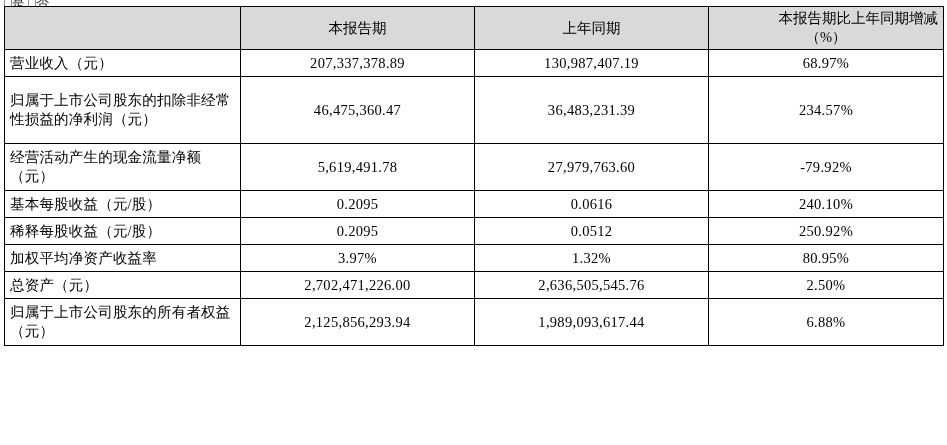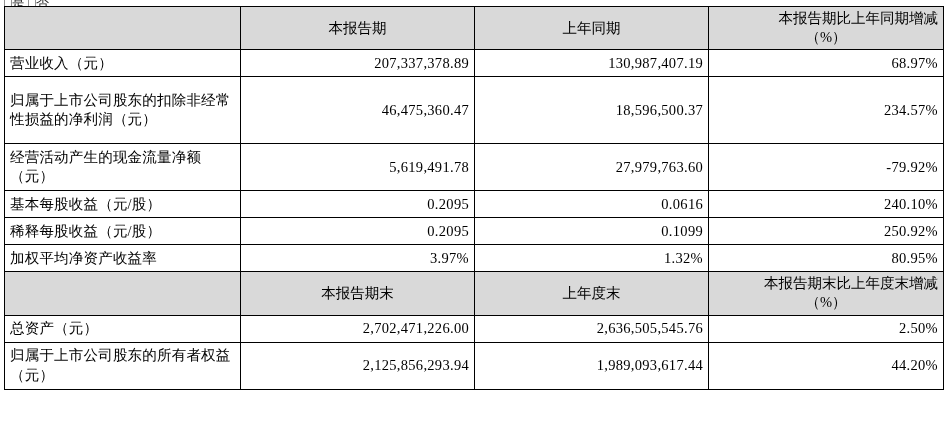--- a/index.html
+++ b/index.html
@@ -46,21 +46,21 @@
   .col-label { width: 236px; }
   .col-a { width: 234px; }
   .col-b { width: 234px; }
   .col-c { width: 235px; }
 
   td.label {
     text-align: left;
     letter-spacing: 0.2px;
   }
   td.num {
-    text-align: right;
+    text-align: center;
     font-family: "Liberation Serif", "DejaVu Serif", serif;
     letter-spacing: 0.3px;
     padding-right: 10px;
   }
   td.hdr {
     text-align: center;
     background: #d9d9d9;
   }
   td.blank {
     background: #d9d9d9;
@@ -107,71 +107,62 @@
         <td class="label">营业收入（元）</td>
         <td class="num">207,337,378.89</td>
         <td class="num">130,987,407.19</td>
         <td class="num">68.97%</td>
       </tr>
 
 
       <tr class="r3">
         <td class="label">归属于上市公司股东的扣除非经常性损益的净利润（元）</td>
         <td class="num">46,475,360.47</td>
-        <td class="num">18,596,500.37</td>
+        <td class="num">36,483,231.39</td>
         <td class="num">234.57%</td>
       </tr>
 
       <tr class="r2">
         <td class="label">经营活动产生的现金流量净额（元）</td>
         <td class="num">5,619,491.78</td>
         <td class="num">27,979,763.60</td>
         <td class="num">-79.92%</td>
       </tr>
 
       <tr class="r1">
         <td class="label">基本每股收益（元/股）</td>
         <td class="num">0.2095</td>
         <td class="num">0.0616</td>
         <td class="num">240.10%</td>
       </tr>
 
       <tr class="r1">
         <td class="label">稀释每股收益（元/股）</td>
         <td class="num">0.2095</td>
-        <td class="num">0.1099</td>
+        <td class="num">0.0512</td>
         <td class="num">250.92%</td>
       </tr>
 
       <tr class="r1">
         <td class="label">加权平均净资产收益率</td>
         <td class="num">3.97%</td>
         <td class="num">1.32%</td>
         <td class="num">80.95%</td>
       </tr>
 
-      <tr class="h-row">
-        <td class="blank"></td>
-        <td class="hdr">本报告期末</td>
-        <td class="hdr">上年度末</td>
-        <td class="hdr">
-          <span class="hdr-inner">本报告期末比上年度末增减</span>
-          <span class="hdr-sub">（%）</span>
-        </td>
-      </tr>
 
       <tr class="r1">
         <td class="label">总资产（元）</td>
         <td class="num">2,702,471,226.00</td>
         <td class="num">2,636,505,545.76</td>
         <td class="num">2.50%</td>
       </tr>
 
       <tr class="r2">
         <td class="label">归属于上市公司股东的所有者权益（元）</td>
         <td class="num">2,125,856,293.94</td>
         <td class="num">1,989,093,617.44</td>
-        <td class="num">44.20%</td>
+        <td class="num">6.88%</td>
       </tr>
     </tbody>
   </table>
 
 </div>
 
 </body></html>

